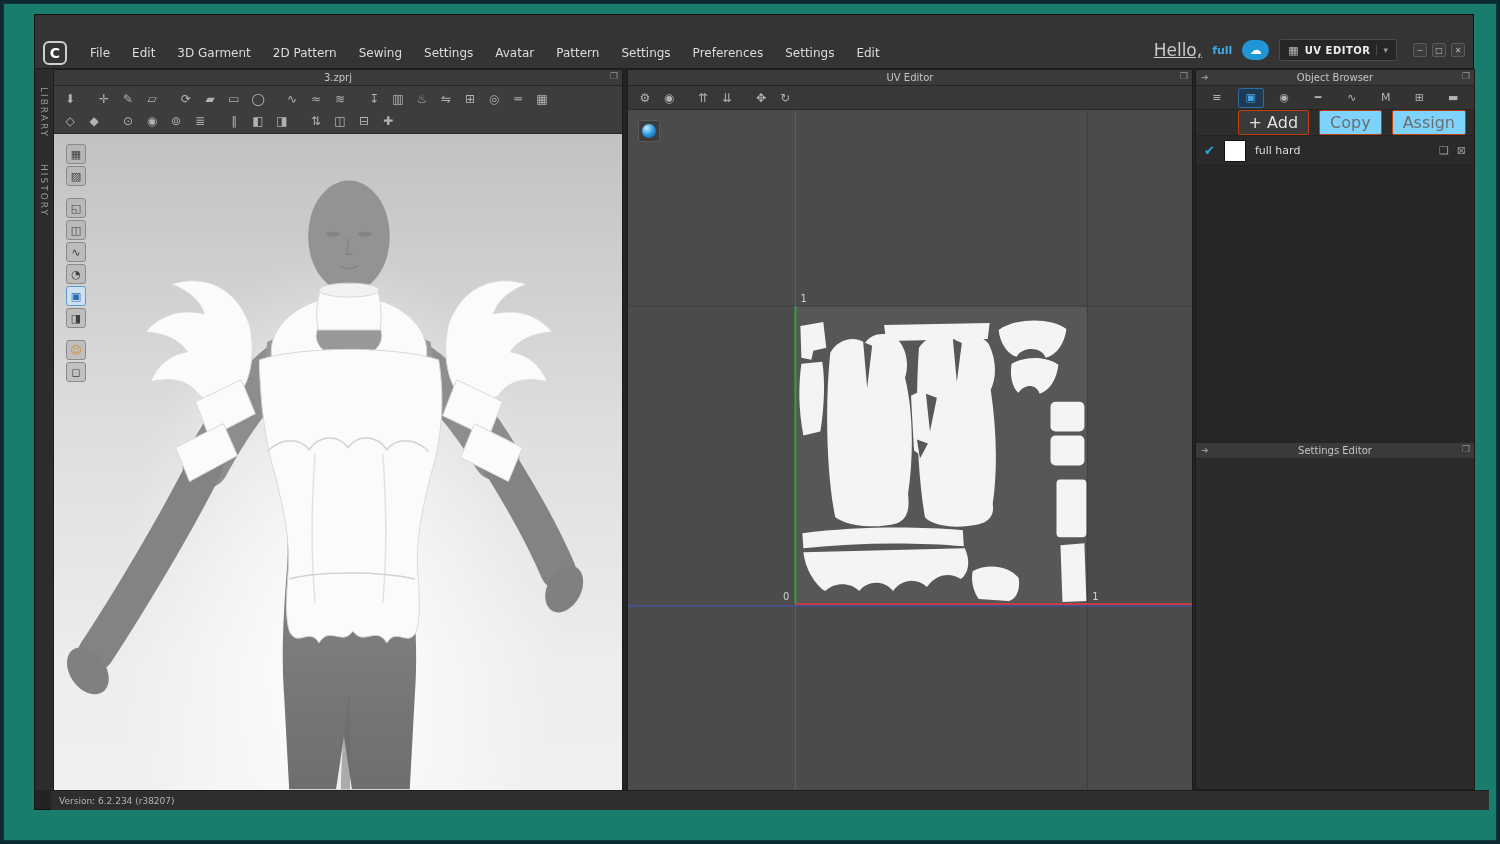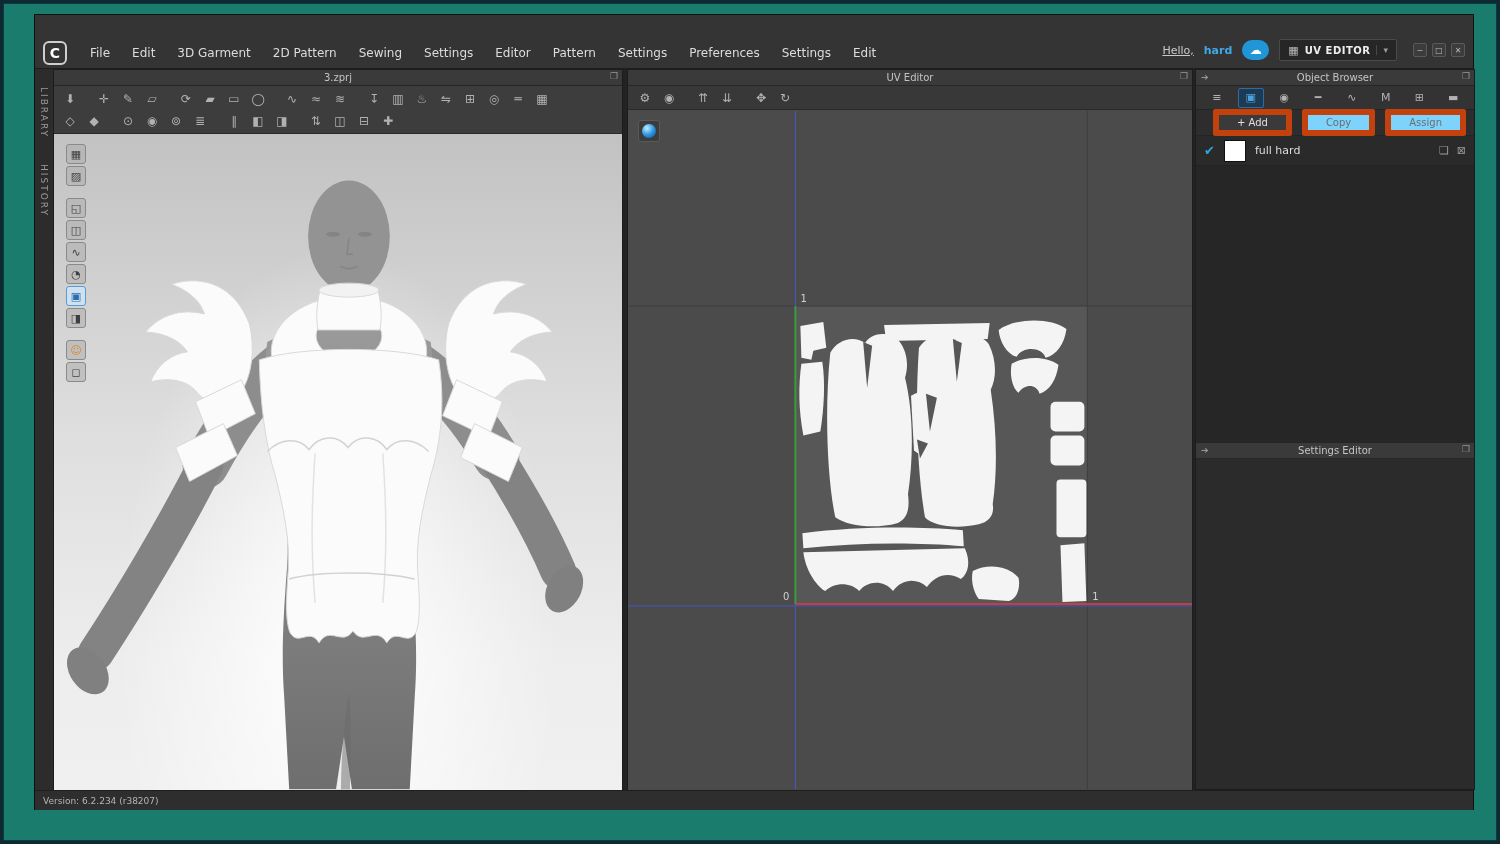--- a/index.html
+++ b/index.html
@@ -7,21 +7,21 @@
   body { background:#0d2a33; font-family:"DejaVu Sans", sans-serif; position:relative; overflow:hidden; }
   .frame { position:absolute; inset:3px; background:#1a7c6c; border:1px solid #0b3a40; }
   .app { position:absolute; left:30px; top:10px; width:1440px; height:796px; background:#232323; border:1px solid #101010; }
 
   
   .topbar { position:absolute; left:0; top:0; width:1438px; height:54px; background:#343434; border-bottom:1px solid #1e1e1e; }
   .logo { position:absolute; left:8px; top:26px; width:24px; height:24px; border:2px solid #cfcfcf; border-radius:6px; color:#fff; font-weight:bold; font-size:14px; display:flex; align-items:center; justify-content:center; }
   .menus { position:absolute; left:44px; bottom:2px; height:26px; display:flex; align-items:flex-start; }
   .menu-item { padding:0 11px; font-size:12px; color:#dcdcdc; height:26px; line-height:26px; cursor:default; }
   .top-right { position:absolute; right:8px; bottom:7px; display:flex; align-items:center; gap:10px; }
-  .greeting { font-size:11px; color:#c9c9c9;text-decoration:underline; }
+  .greeting { font-size:17px; color:#c9c9c9;text-decoration:underline; }
   .username { font-size:11px; font-weight:bold; color:#3fa9e8; }
   .cloud-btn { width:27px; height:20px; background:#2196d6; border-radius:10px; color:#fff; font-size:12px; display:flex; align-items:center; justify-content:center; }
   .mode-btn { height:22px; background:#262626; border:1px solid #4a4a4a; border-radius:2px; display:flex; align-items:center; gap:6px; padding:0 8px; }
   .mode-btn .micon { color:#b9b9b9; font-size:11px; }
   .mode-btn .mlabel { color:#eee; font-size:10px; font-weight:bold; letter-spacing:.5px; }
   .mode-btn .mcaret { color:#999; font-size:9px; border-left:1px solid #4a4a4a; padding-left:6px; }
   .win-controls { display:flex; gap:5px; margin-left:6px; }
   .win-btn { width:14px; height:14px; background:#3c3c3c; border:1px solid #5a5a5a; border-radius:2px; color:#bbb; font-size:8px; display:flex; align-items:center; justify-content:center; }
 
   
@@ -58,61 +58,61 @@
   .uvlabel { font-size:10px; fill:#d2d2d2; font-family:"DejaVu Sans", sans-serif; }
   .sphere-btn { position:absolute; left:10px; top:10px; width:22px; height:22px; background:#3c3c3c; border:1px solid #5a5a5a; border-radius:3px; display:flex; align-items:center; justify-content:center; z-index:4; }
   .sphere { width:14px; height:14px; border-radius:50%; background: radial-gradient(circle at 35% 30%, #c8ecff, #37a0e8 45%, #0b5a9e 90%); }
 
   
   .pright { left:1160px; width:280px; height:721px; background:#2b2b2b; }
   .obtoolbar { height:24px; background:#333; border-bottom:1px solid #242424; display:flex; align-items:center; justify-content:space-around; padding:0 4px; }
   .obicon { width:26px; height:20px; display:flex; align-items:center; justify-content:center; color:#b2b2b2; font-size:11px; }
   .obicon.sel { color:#4aa3e0; background:#1d3a52; border:1px solid #2e6da4; border-radius:2px; }
   .obactions { height:26px; background:#2d2d2d; border-bottom:1px solid #242424; display:flex; align-items:center; justify-content:flex-end; gap:10px; padding:0 8px; }
-  .ob-btn { font-size:10px; color:#e0e0e0; background:#3a3a3a; border:6px solid #c2410c; border-radius:2px; padding:2px 18px; }
+  .ob-btn { font-size:16px; color:#e0e0e0; background:#3a3a3a; border:1px solid #c2410c; border-radius:2px; padding:2px 10px; }
   .ob-btn.disabled { color:#6d6d6d; background:#7dd3fc; }
   .oblist { height:307px; background:#262626; }
   .ob-item { height:30px; display:flex; align-items:center; gap:9px; padding:0 8px; background:#2a2a2a; border-bottom:1px solid #222; }
   .ob-check { color:#2da8e0; font-size:13px; }
   .swatch { width:22px; height:22px; background:#fff; border:1px solid #111; }
   .ob-label { flex:1; font-size:11px; color:#ddd; }
   .ob-item-actions { display:flex; gap:8px; }
   .ob-item-actions span { color:#9a9a9a; font-size:11px; }
   .pebody { height:252px; background:#2b2b2b; }
 
   
-  .statusbar { position:absolute; left:0; top:775px; width:1438px; height:20px; background:#2e2e2e; border-top:1px solid #1e1e1e; display:flex; align-items:center; padding:0 8px; }
+  .statusbar { position:absolute; left:16px; top:775px; width:1438px; height:20px; background:#2e2e2e; border-top:1px solid #1e1e1e; display:flex; align-items:center; padding:0 8px; }
   .version { font-size:9px; color:#b5b5b5; }
 </style>
 </head>
 <body>
 
 <div class="frame" data-name="teal-frame">
 <div class="app" data-name="app-window">
 
   <div class="topbar" data-name="topbar">
     <div class="logo" data-name="clo-logo">C</div>
     <div class="menus" data-name="menu-bar">
 
     <div class="menu-item" data-name="menu-file">File</div>
           <div class="menu-item" data-name="menu-edit">Edit</div>
           <div class="menu-item" data-name="menu-3d-garment">3D Garment</div>
           <div class="menu-item" data-name="menu-2d-pattern">2D Pattern</div>
           <div class="menu-item" data-name="menu-sewing">Sewing</div>
           <div class="menu-item" data-name="menu-materials">Settings</div>
-          <div class="menu-item" data-name="menu-avatar">Editor</div>
+          <div class="menu-item" data-name="menu-avatar">Avatar</div>
           <div class="menu-item" data-name="menu-render">Pattern</div>
           <div class="menu-item" data-name="menu-display">Settings</div>
           <div class="menu-item" data-name="menu-preferences">Preferences</div>
           <div class="menu-item" data-name="menu-settings">Settings</div>
           <div class="menu-item" data-name="menu-help">Edit</div>
         </div>
     <div class="top-right" data-name="topbar-right-cluster">
       <span class="greeting" data-name="greeting-text">Hello,</span>
-      <span class="username" data-name="username-link">hard</span>
+      <span class="username" data-name="username-link">full</span>
       <div class="cloud-btn" data-name="cloud-sync-icon">☁</div>
       <div class="mode-btn" data-name="mode-selector-button">
         <span class="micon" data-name="grid-icon">▦</span>
         <span class="mlabel" data-name="mode-label">UV EDITOR</span>
         <span class="mcaret" data-name="chevron-down-icon">▾</span>
       </div>
       <div class="win-controls" data-name="window-controls">
 
       <div class="win-btn" data-name="minimize-button">─</div>
             <div class="win-btn" data-name="maximize-button">□</div>

